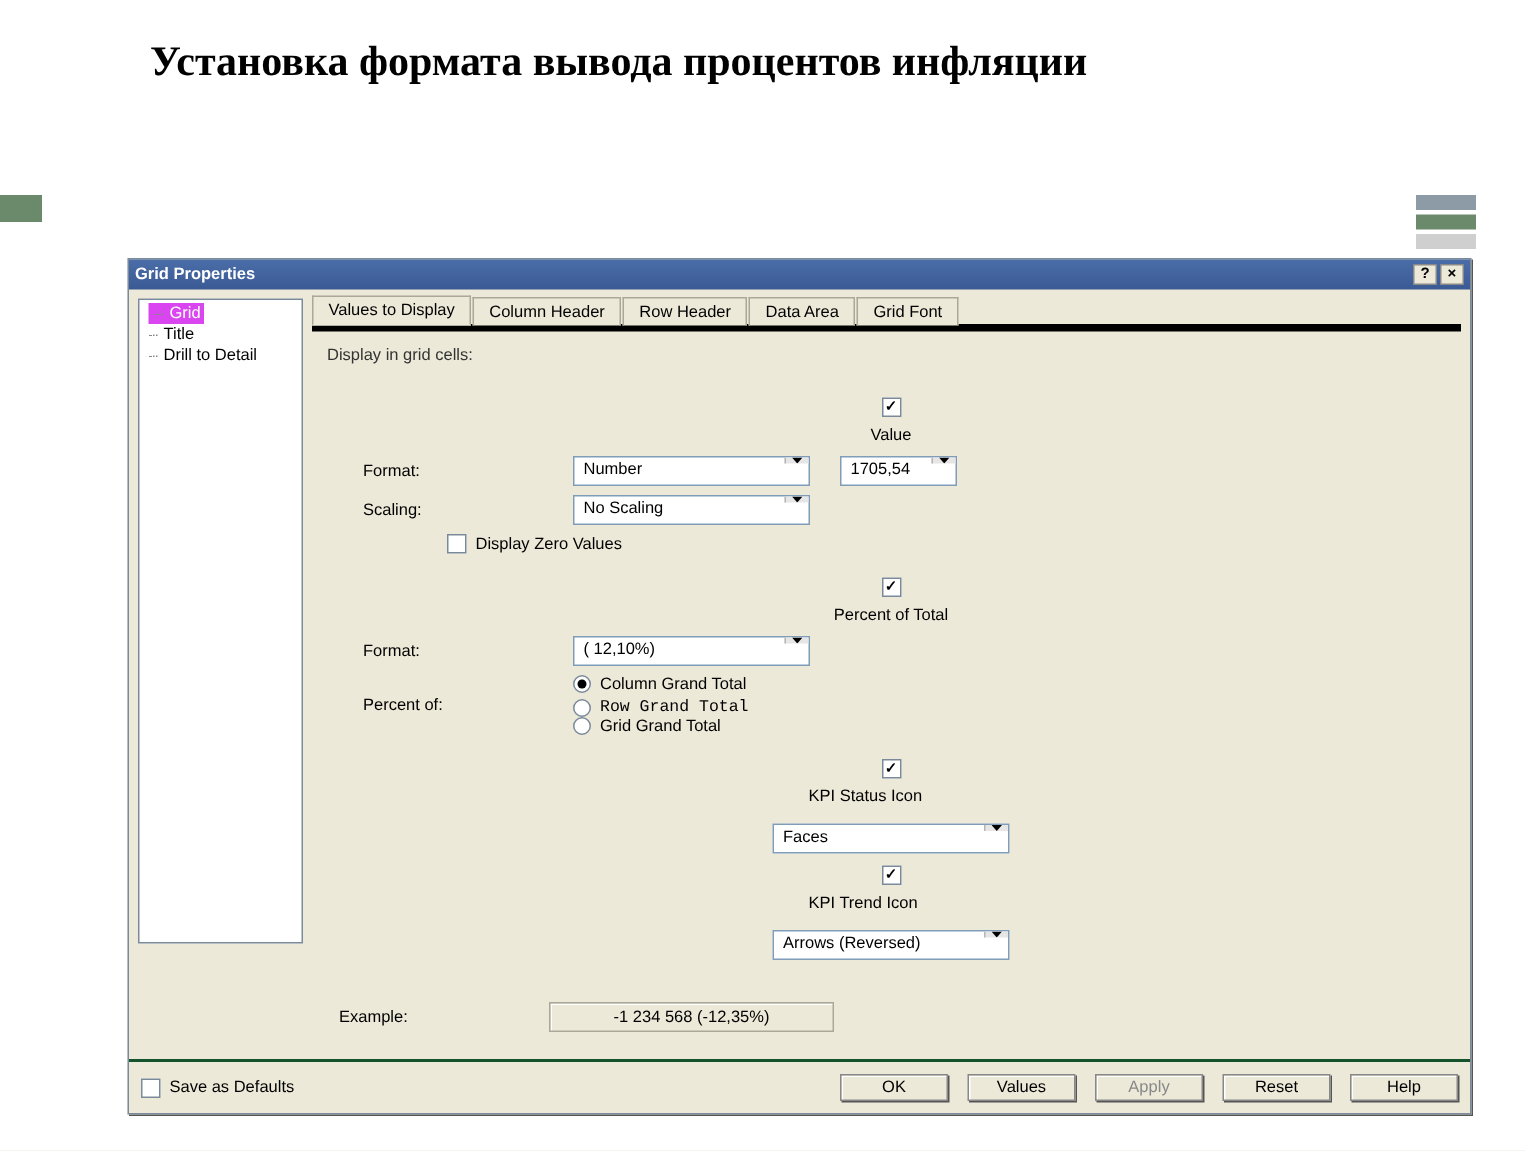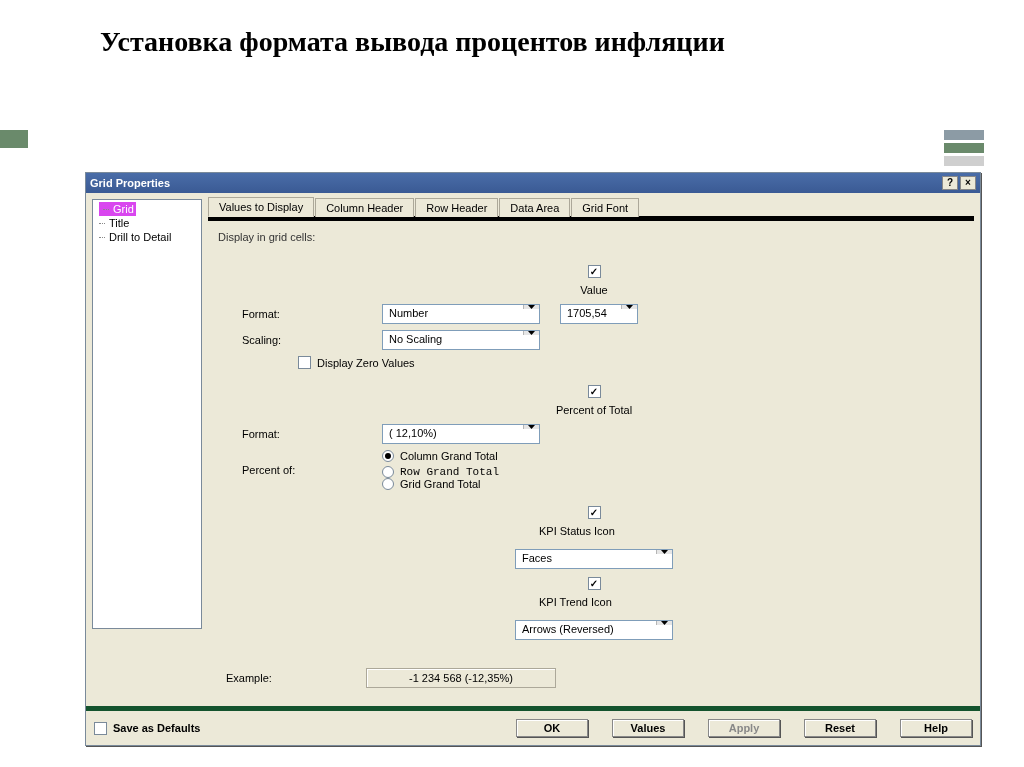--- a/index.html
+++ b/index.html
@@ -200,23 +200,22 @@
     background: #ece9d8;
     padding: 3px 6px;
     width: 190px;
     text-align: center;
     box-shadow: inset 1px 1px 0 #fff;
   }
   .button-bar {
     display: flex;
     align-items: center;
     padding: 8px;
-    gap: 24px;
-    border-top: 5px solid #14532d;
-    font-weight: bold;
+    gap: 13px;
+    border-top: 2px solid #14532d;
   }
   .btn {
     border: 1px solid #888;
     background: #ece9d8;
     padding: 2px 0;
     width: 72px;
     text-align: center;
     box-shadow: 1px 1px 0 #555, inset 1px 1px 0 #fff;
     cursor: default;
   }

